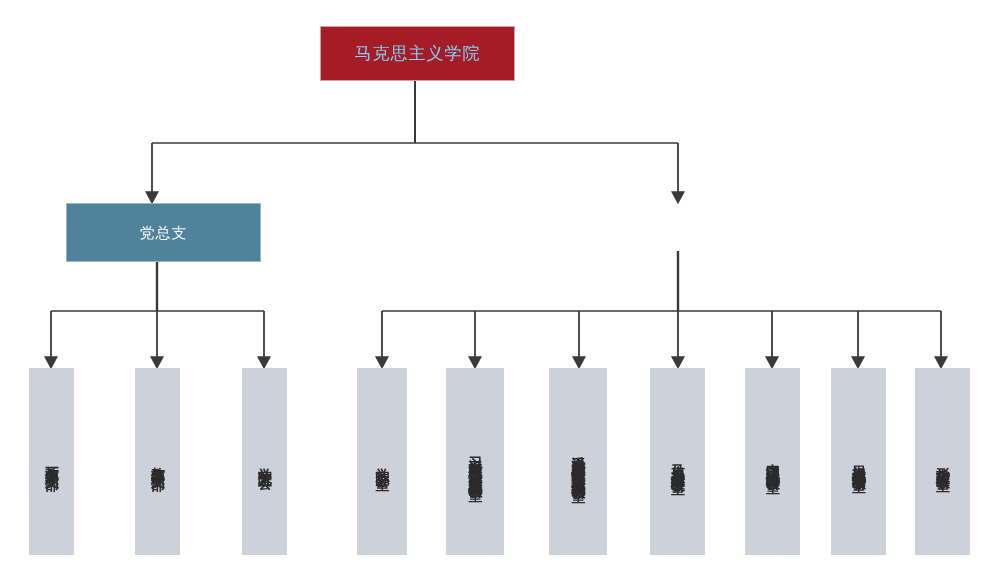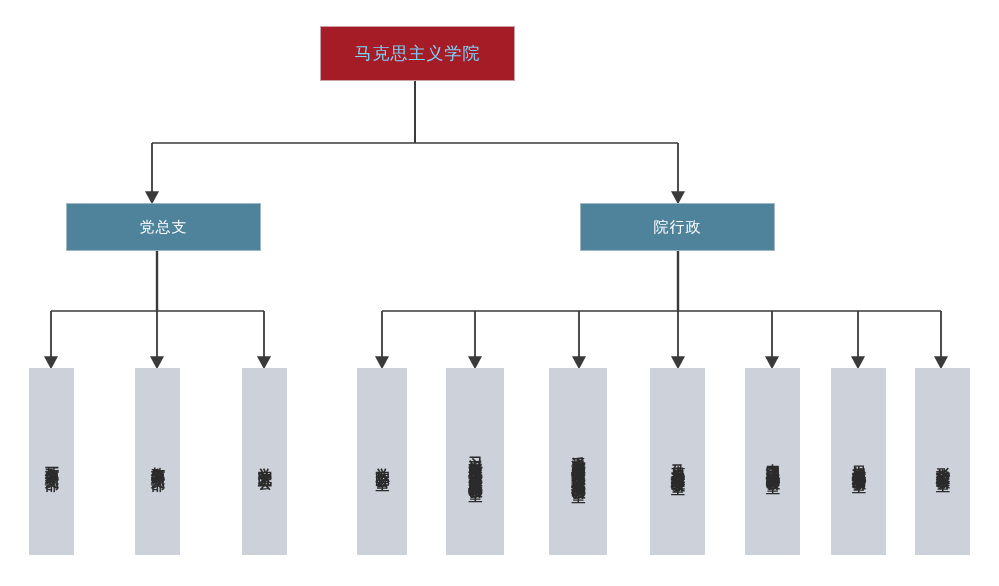--- a/index.html
+++ b/index.html
@@ -123,27 +123,24 @@
     <path d="M678,311 L678,362" stroke="#3a3a3a" stroke-width="1.8" fill="none" marker-end="url(#arrowhead)"></path>
     <path d="M772,311 L772,362" stroke="#3a3a3a" stroke-width="1.8" fill="none" marker-end="url(#arrowhead)"></path>
     <path d="M858,311 L858,362" stroke="#3a3a3a" stroke-width="1.8" fill="none" marker-end="url(#arrowhead)"></path>
     <path d="M941,311 L941,362" stroke="#3a3a3a" stroke-width="1.8" fill="none" marker-end="url(#arrowhead)"></path>
   </svg>
 
   <div class="node node-root" style="left:320px; top:26px; width:195px; height:55px;">
     <span class="node-label">马克思主义学院</span>
   </div>
 
-  <div class="node node-mid" style="left:66px; top:203px; width:195px; height:48px;">
+  <div class="node node-mid" style="left:66px; top:203px; width:195px; height:59px;">
     <span class="node-label">党总支</span>
   </div>
 
-  <div class="node node-mid" style="left:580px; top:203px; width:195px; height:48px;">
-    <span class="node-label">院行政</span>
-  </div>
 
   <div class="node node-leaf" style="left:29px; top:368px; width:45px; height:187px;">
     <span class="node-label">教师第一党支部</span>
   </div>
 
   <div class="node node-leaf" style="left:135px; top:368px; width:45px; height:187px;">
     <span class="node-label">教师第二党支部</span>
   </div>
 
   <div class="node node-leaf leaf-short" style="left:242px; top:368px; width:45px; height:187px;">

